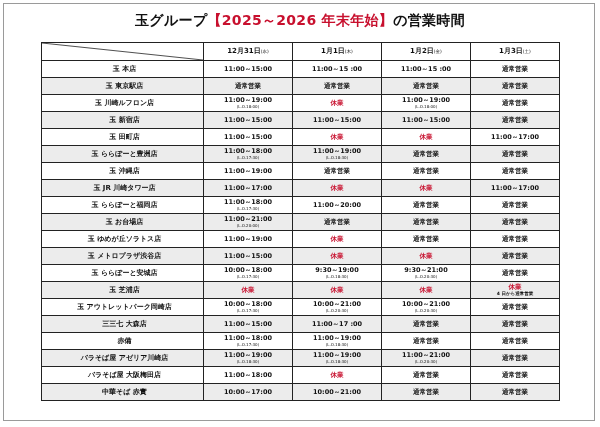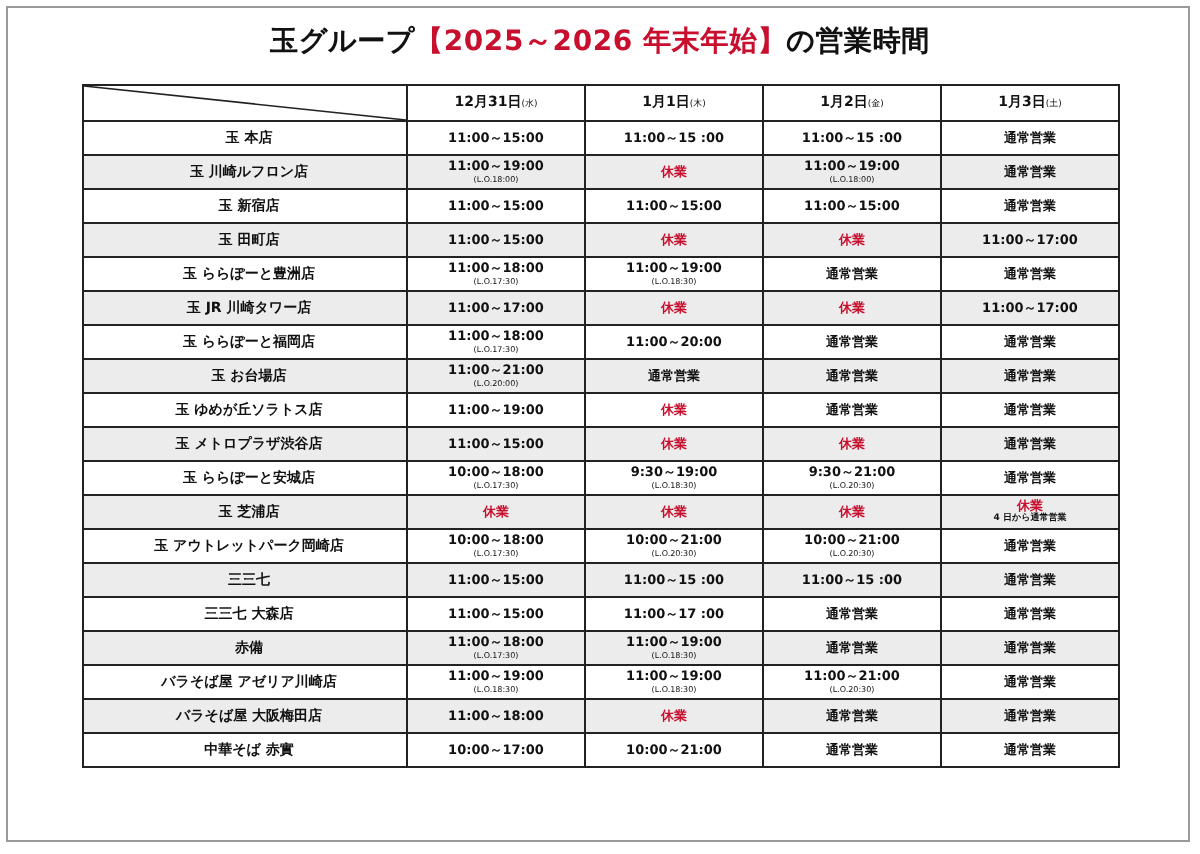--- a/index.html
+++ b/index.html
@@ -81,20 +81,27 @@
         </td>
         <td>
           <span class="time">11:00～15 :00</span>
         </td>
         <td>
           <span class="time">11:00～15 :00</span>
         </td>
         <td><span class="normal">通常営業</span></td>
       </tr>
       <tr class="row">
+        <td class="name">玉 東京駅店</td>
+        <td><span class="normal">通常営業</span></td>
+        <td><span class="normal">通常営業</span></td>
+        <td><span class="normal">通常営業</span></td>
+        <td><span class="normal">通常営業</span></td>
+      </tr>
+      <tr class="row">
         <td class="name">玉 川崎ルフロン店</td>
         <td>
           <span class="time">11:00～19:00</span>
           <span class="lo">(L.O.18:00)</span>
         </td>
         <td>
           <span class="closed" style="display: block;">休業</span>
         </td>
         <td>
           <span class="time">11:00～19:00</span>
@@ -133,20 +140,29 @@
       <tr class="row">
         <td class="name">玉 ららぽーと豊洲店</td>
         <td>
           <span class="time">11:00～18:00</span>
           <span class="lo">(L.O.17:30)</span>
         </td>
         <td>
           <span class="time">11:00～19:00</span>
           <span class="lo">(L.O.18:30)</span>
         </td>
+        <td><span class="normal">通常営業</span></td>
+        <td><span class="normal">通常営業</span></td>
+      </tr>
+      <tr class="row">
+        <td class="name">玉 沖縄店</td>
+        <td>
+          <span class="time">11:00～19:00</span>
+        </td>
+        <td><span class="normal">通常営業</span></td>
         <td><span class="normal">通常営業</span></td>
         <td><span class="normal">通常営業</span></td>
       </tr>
       <tr class="row">
         <td class="name">玉 JR 川崎タワー店</td>
         <td>
           <span class="time">11:00～17:00</span>
         </td>
         <td>
           <span class="closed" style="display: block;">休業</span>
@@ -242,33 +258,20 @@
           <span class="time">10:00～18:00</span>
           <span class="lo">(L.O.17:30)</span>
         </td>
         <td>
           <span class="time">10:00～21:00</span>
           <span class="lo">(L.O.20:30)</span>
         </td>
         <td>
           <span class="time">10:00～21:00</span>
           <span class="lo">(L.O.20:30)</span>
-        </td>
-        <td><span class="normal">通常営業</span></td>
-      </tr>
-      <tr class="row">
-        <td class="name">三三七</td>
-        <td>
-          <span class="time">11:00～15:00</span>
-        </td>
-        <td>
-          <span class="time">11:00～15 :00</span>
-        </td>
-        <td>
-          <span class="time">11:00～15 :00</span>
         </td>
         <td><span class="normal">通常営業</span></td>
       </tr>
       <tr class="row">
         <td class="name">三三七 大森店</td>
         <td>
           <span class="time">11:00～15:00</span>
         </td>
         <td>
           <span class="time">11:00～17 :00</span>

